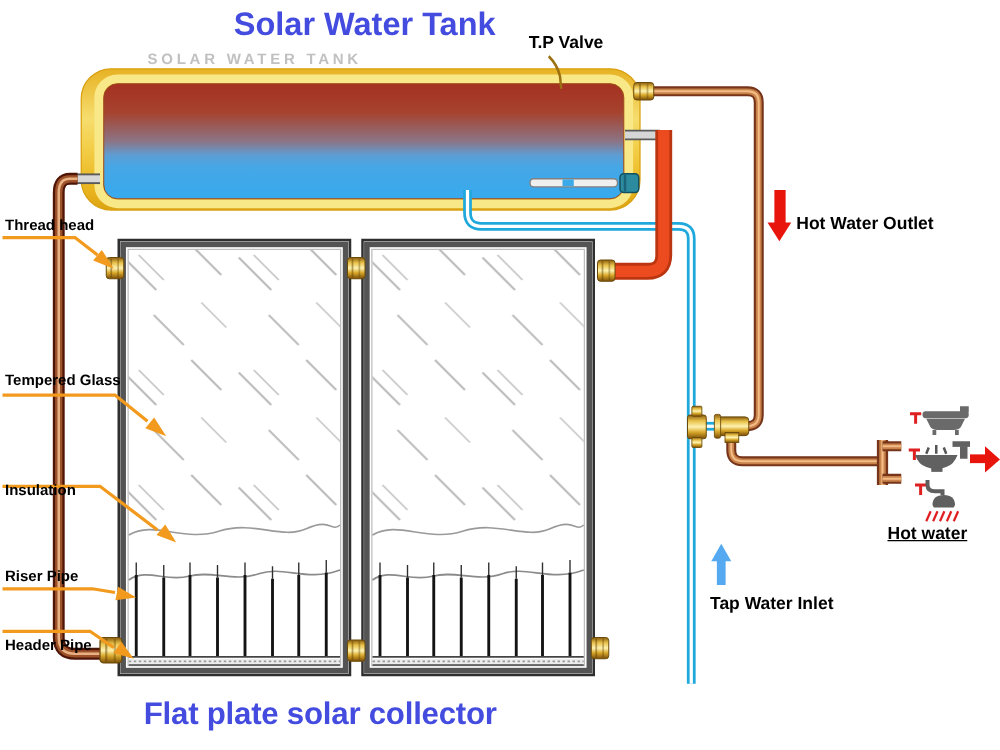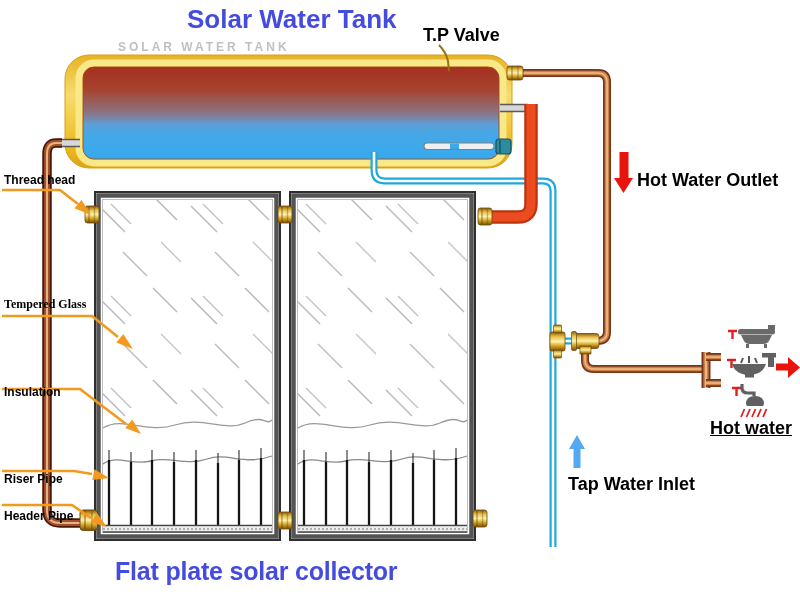--- a/index.html
+++ b/index.html
@@ -2,21 +2,21 @@
 <html><head>
 <meta charset="utf-8">
 <style>
   html,body{margin:0;padding:0;background:#fff;}
   #stage{position:relative;width:800px;height:600px;background:#fff;overflow:hidden;
          font-family:"Liberation Sans",sans-serif;}
   #stage svg{position:absolute;left:0;top:0;}
   .lbl{position:absolute;color:#000;font-weight:bold;white-space:nowrap;}
   .title{color:#444ce0;font-size:26px;}
   .caption{color:#444ce0;font-size:25px;letter-spacing:-0.2px;}
-  .big{font-size:18px;}
+  .big{font-size:14px;}
   .side{font-size:12px;}
   .ghost{color:rgba(130,130,130,0.5);font-size:12px;letter-spacing:3px;font-weight:bold;}
 </style>
 </head>
 <body>
 
 <div id="stage">
 <svg width="800" height="600" viewBox="0 0 800 600">
   <defs>
     <linearGradient id="goldG" x1="0" y1="0" x2="0" y2="1">
@@ -230,18 +230,18 @@
   </g>
 </svg>
 
 <div class="lbl title" style="left:187px;top:4px;">Solar Water Tank</div>
 <div class="lbl ghost" style="left:118px;top:40px;">SOLAR WATER TANK</div>
 <div class="lbl big" style="left:423px;top:25px;">T.P Valve</div>
 <div class="lbl big" style="left:637px;top:170px;">Hot Water Outlet</div>
 <div class="lbl big" style="left:568px;top:474px;">Tap Water Inlet</div>
 <div class="lbl big" style="left:710px;top:418px;text-decoration:underline;">Hot water</div>
 <div class="lbl side" style="left:4px;top:173px;">Thread head</div>
-<div class="lbl side" style="left:4px;top:297px;font-family:Liberation Serif, serif;">Tempered Glass</div>
+<div class="lbl side" style="left:4px;top:297px;">Tempered Glass</div>
 <div class="lbl side" style="left:4px;top:385px;">Insulation</div>
-<div class="lbl side" style="left:4px;top:472px;">Riser Pipe</div>
+<div class="lbl side" style="left:4px;top:454px;">Riser Pipe</div>
 <div class="lbl side" style="left:4px;top:509px;">Header Pipe</div>
 <div class="lbl caption" style="left:115px;top:557px;">Flat plate solar collector</div>
 </div>
 
 </body></html>

